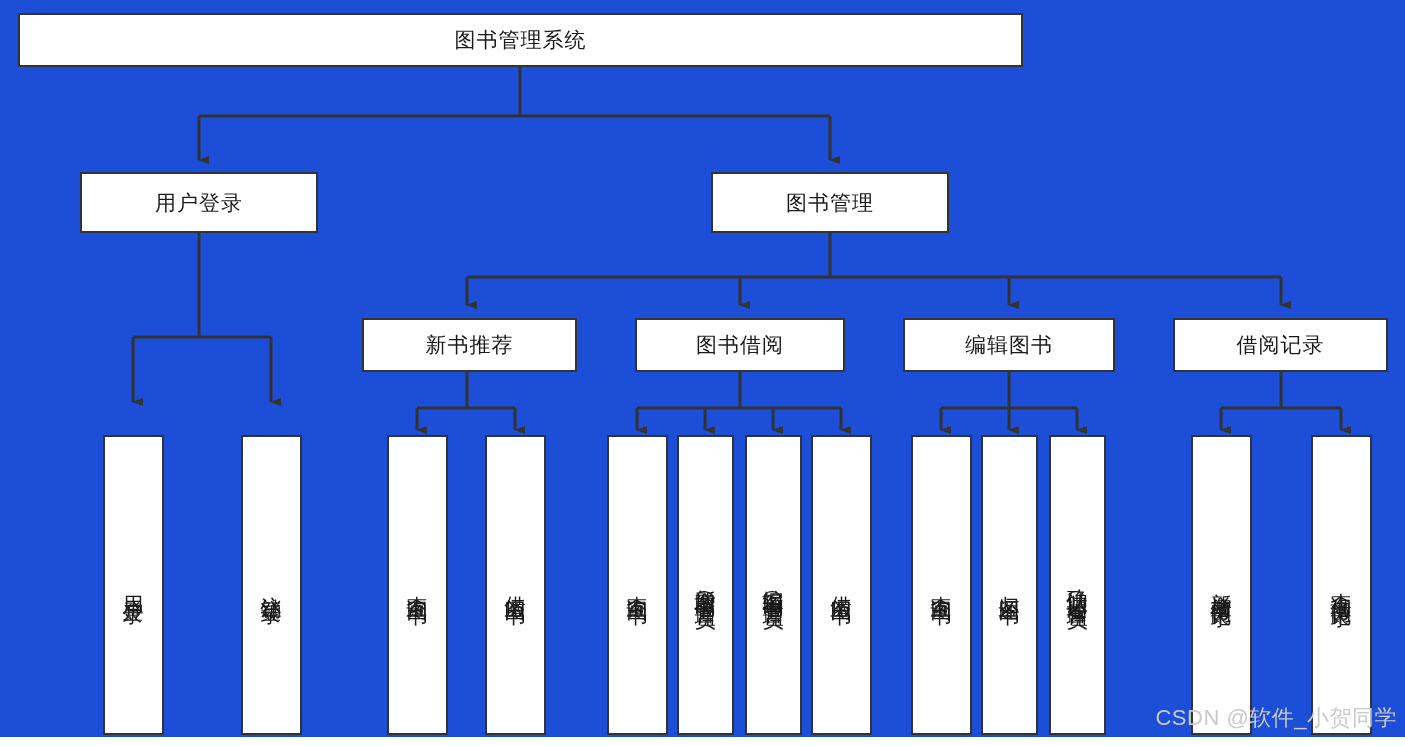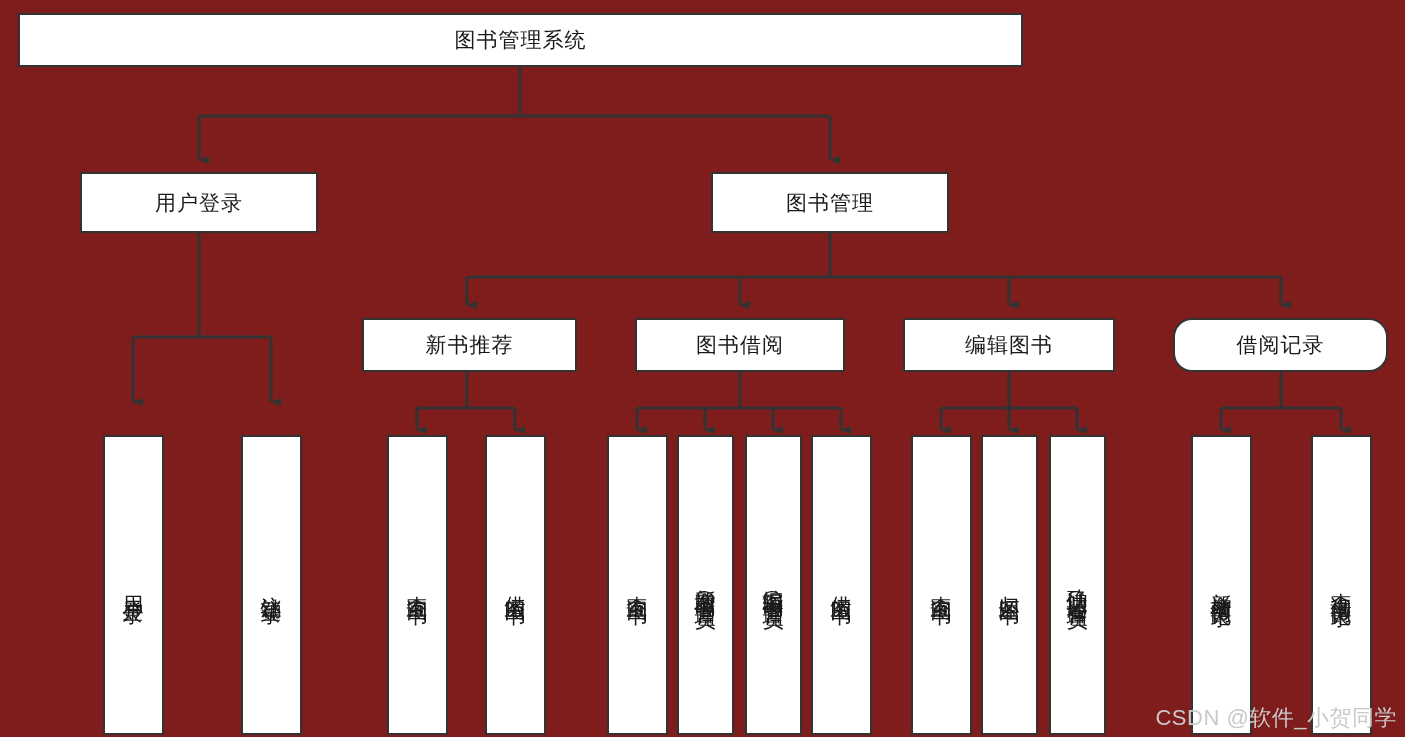--- a/index.html
+++ b/index.html
@@ -7,21 +7,21 @@
     padding: 0;
     background: #ffffff;
   }
   body {
     font-family: "Liberation Sans", "DejaVu Sans", sans-serif;
   }
   #canvas {
     position: relative;
     width: 1405px;
     height: 737px;
-    background: #7f1d1d;
+    background: #1d4ed8;
     overflow: hidden;
   }
   svg.edges {
     position: absolute;
     left: 0;
     top: 0;
     width: 1405px;
     height: 747px;
     pointer-events: none;
   }
@@ -133,21 +133,21 @@
 
   <div class="node horizontal" style="left:711px; top:172px; width:238px; height:61px;">
     <span>图书管理</span>
   </div>
   <div class="node horizontal" style="left:635px; top:318px; width:210px; height:54px;">
     <span>图书借阅</span>
   </div>
   <div class="node horizontal" style="left:903px; top:318px; width:212px; height:54px;">
     <span>编辑图书</span>
   </div>
-  <div class="node horizontal" style="left:1173px; top:318px; width:215px; height:54px;border-radius:19px;">
+  <div class="node horizontal" style="left:1173px; top:318px; width:215px; height:54px;">
     <span>借阅记录</span>
   </div>
 
   <div class="node vertical" style="left:103px; top:435px; width:61px; height:300px;">
     <span>用户登录</span>
   </div>
   <div class="node vertical" style="left:241px; top:435px; width:61px; height:300px;">
     <span>注销登录</span>
   </div>
 

